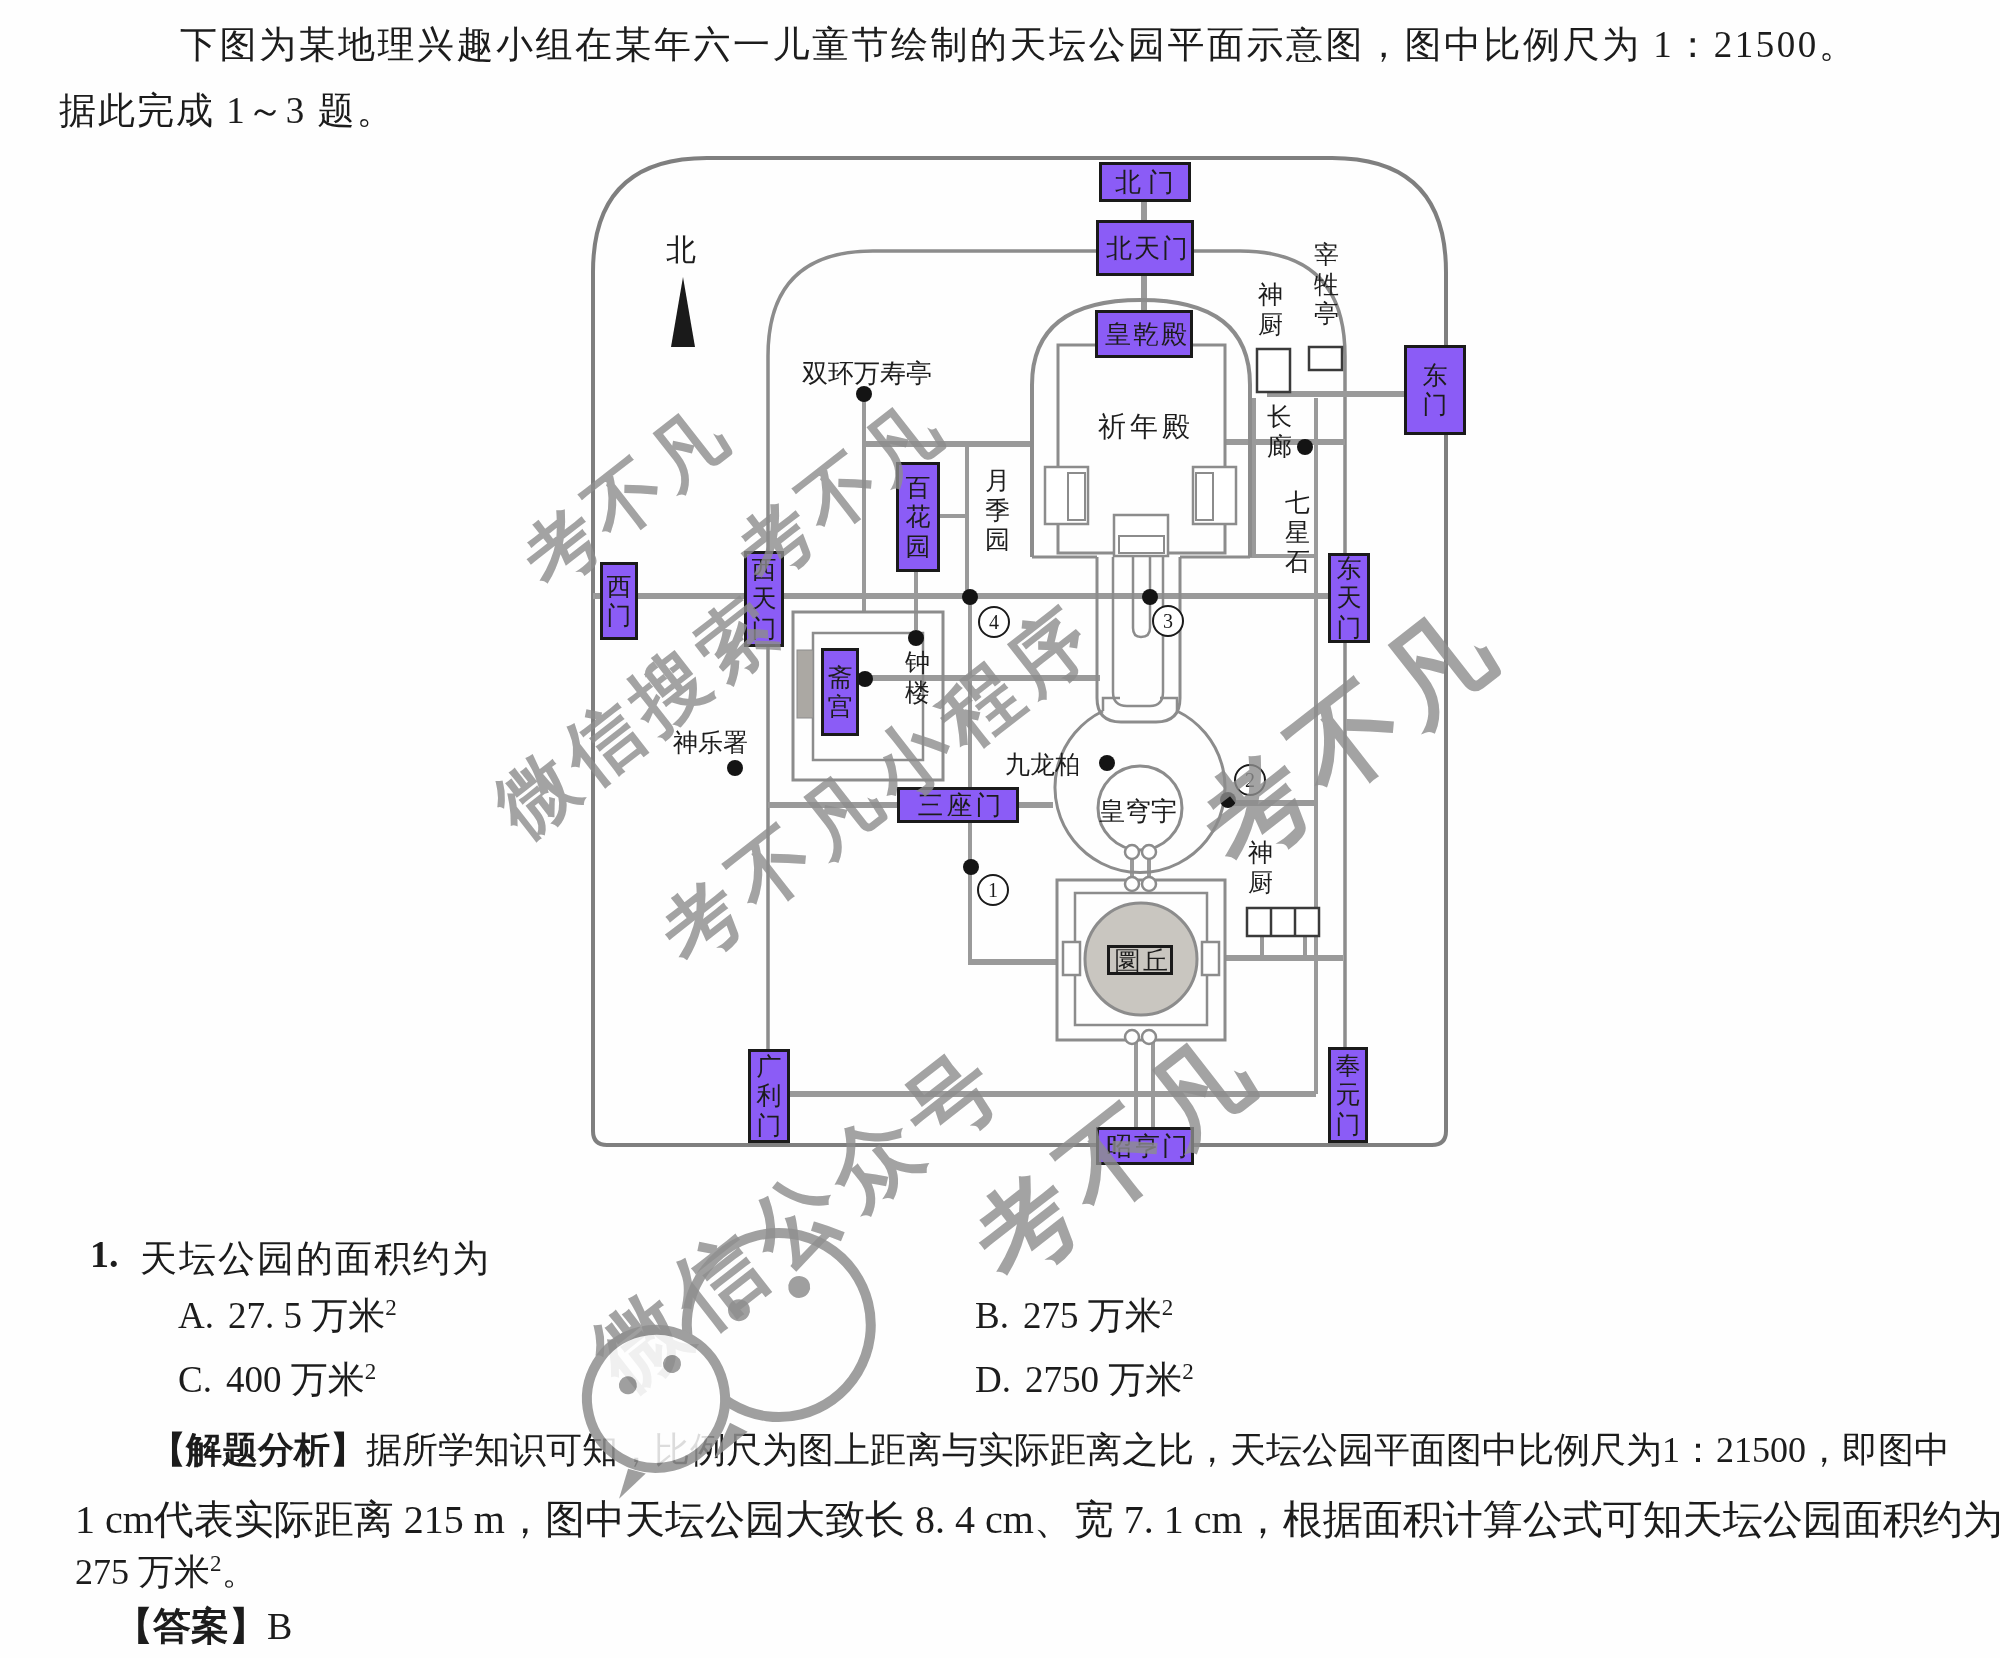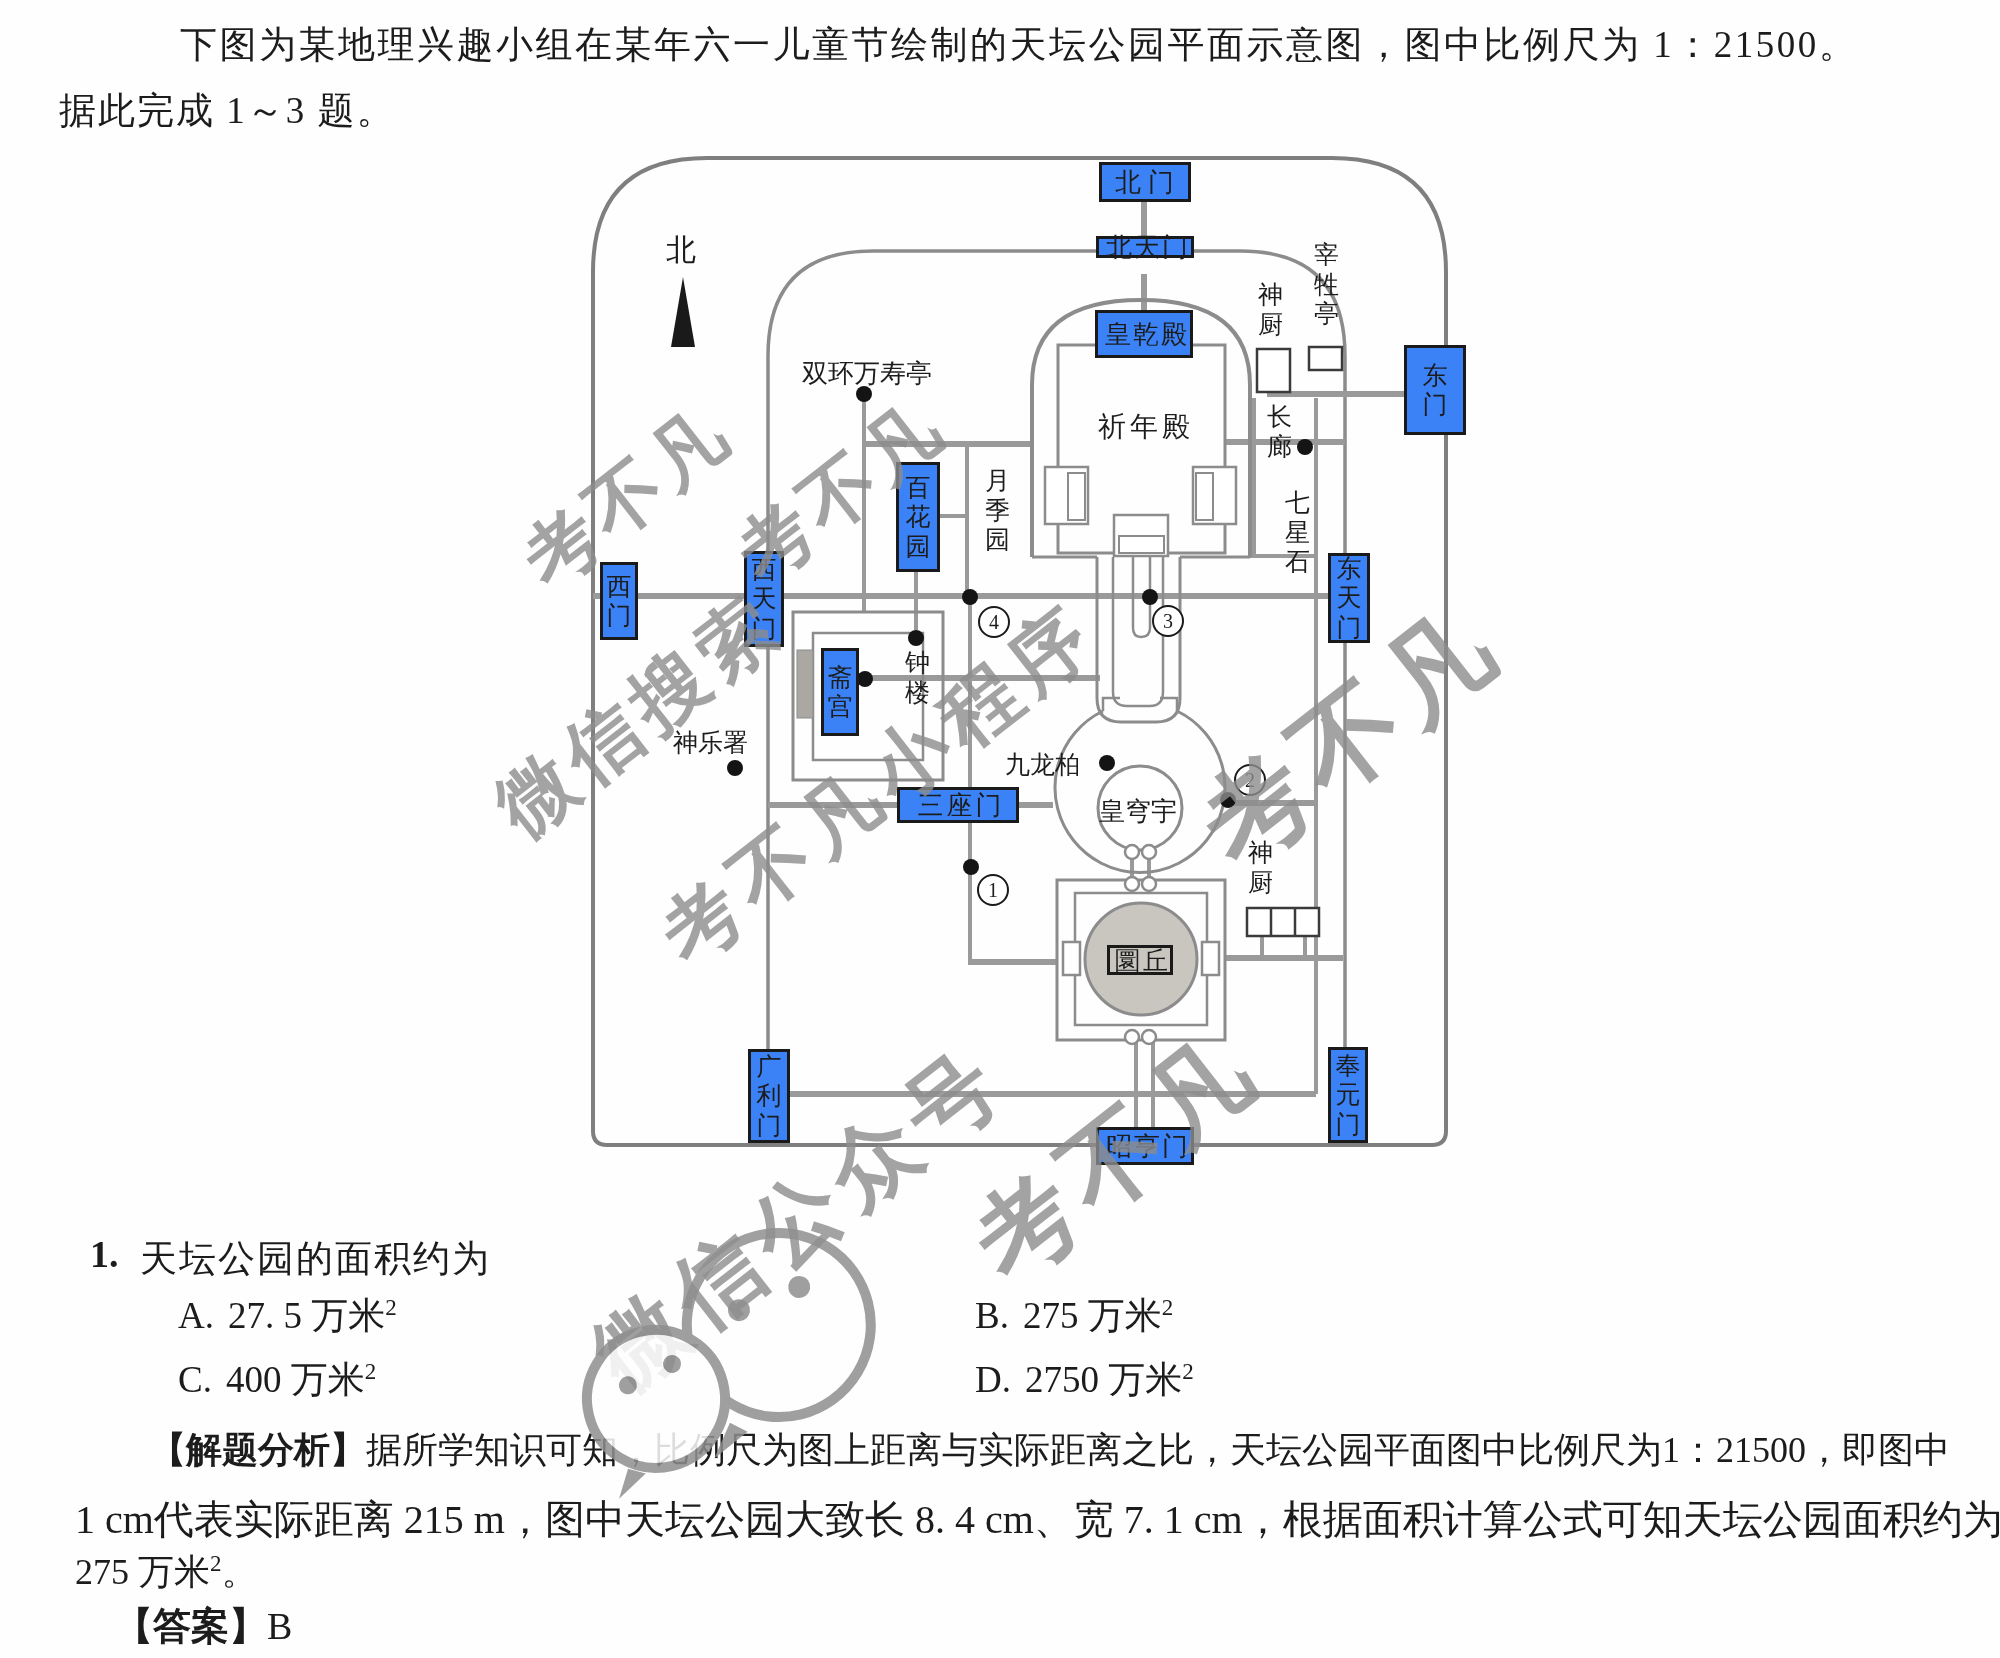--- a/index.html
+++ b/index.html
@@ -3,21 +3,21 @@
 <meta charset="utf-8">
 <style>
   html,body{margin:0;padding:0;background:#ffffff}
   body{font-family:"Liberation Serif","DejaVu Serif",serif;color:#1c1c1c}
   #page{position:relative;width:2000px;height:1658px;background:#fefefe;overflow:hidden}
   svg.layer{position:absolute;left:0;top:0;z-index:1}
   svg.toplayer{position:absolute;left:0;top:0;z-index:6;pointer-events:none}
   .t{position:absolute;font-size:37px;white-space:nowrap;z-index:2}
   .maplabel{position:absolute;font-size:25px;white-space:nowrap;color:#1d1d1d;z-index:3}
   .v{width:27px;white-space:normal;word-break:break-all;line-height:1.18;text-align:center;letter-spacing:0}
-  .boxed{border:3px solid #1a1a1a;background:#3b82f6;display:flex;align-items:center;justify-content:center;box-sizing:border-box;z-index:3;position:absolute}
+  .boxed{border:3px solid #1a1a1a;background:#8b5cf6;display:flex;align-items:center;justify-content:center;box-sizing:border-box;z-index:3;position:absolute}
   .boxed.h{font-size:26px;letter-spacing:7px;white-space:nowrap;padding-left:6px}
   .boxed.vb{font-size:25px}
   .boxed.vb .v{width:30px}
   .marker{position:absolute;width:28px;height:28px;border:2px solid #1a1a1a;border-radius:50%;background:#fff;display:flex;align-items:center;justify-content:center;font-size:20px;z-index:3}
   .wm{position:absolute;color:#8d8d8d;opacity:.8;font-weight:bold;
       font-family:"DejaVu Sans","Liberation Sans",sans-serif;white-space:nowrap;z-index:6;
       transform:translate(-50%,-50%) rotate(-38deg)}
   .tag{font-weight:bold;font-family:Liberation Mono, monospace}
   sup.s2{font-size:23px;vertical-align:super;line-height:0}
   .optletter{margin-right:14px}
@@ -140,21 +140,21 @@
       <circle cx="971" cy="867" r="8"></circle>
     </g>
   </svg>
 
   <div class="t" style="left:180px;top:20px;letter-spacing:2.5px">下图为某地理兴趣小组在某年六一儿童节绘制的天坛公园平面示意图，图中比例尺为 1：21500。</div>
   <div class="t" style="left:59px;top:86px;letter-spacing:2px">据此完成 1～3 题。</div>
 
   <div class="maplabel" style="left:666px;top:230px;font-size:30px">北</div>
 
   <div class="boxed h" style="left:1099px;top:162px;width:92px;height:40px">北门</div>
-  <div class="boxed h" style="left:1096px;top:236px;width:98px;height:22px;letter-spacing:2px">北天门</div>
+  <div class="boxed h" style="left:1096px;top:220px;width:98px;height:56px;letter-spacing:2px">北天门</div>
   <div class="boxed h" style="left:1095px;top:310px;width:98px;height:48px;letter-spacing:2px">皇乾殿</div>
   <div class="maplabel" style="left:1098px;top:408px;font-size:28px;letter-spacing:4px">祈年殿</div>
 
   <div class="maplabel v" style="left:1257px;top:280px">神厨</div>
   <div class="maplabel v" style="left:1313px;top:240px">宰牲亭</div>
   <div class="boxed vb" style="left:1404px;top:345px;width:62px;height:90px">
       <div class="v">东门</div>
     </div>
   <div class="maplabel v" style="left:1266px;top:402px">长廊</div>
   <div class="maplabel v" style="left:1284px;top:488px">七星石</div>

